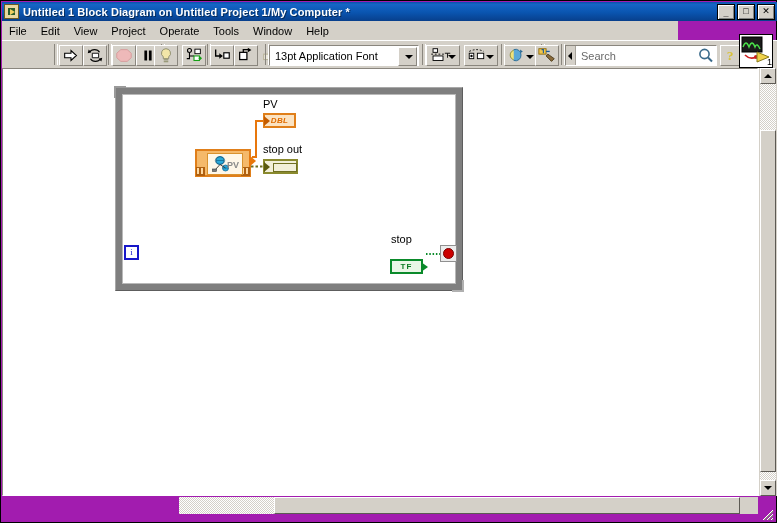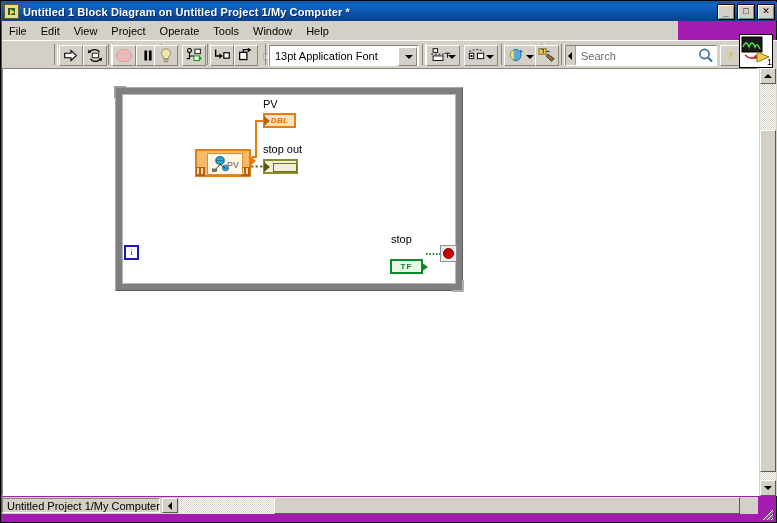--- a/index.html
+++ b/index.html
@@ -446,26 +446,20 @@
     <div class="sb-btn" style="left:1px;top:412px;width:16px;height:16px;">
       <div class="ar ar-d"></div>
     </div>
   </div>
 
   <div class="hscroll">
     <div class="sb-track" style="left:0;top:0;width:95px;height:17px;"></div>
     <div class="sb-thumb" style="left:95px;top:0;width:466px;height:17px;"></div>
   </div>
 
-  <div class="statusbar">
-    <div class="sb-text">Untitled Project 1/My Computer</div>
-    <div class="sb-btn" style="left:160px;top:1px;width:16px;height:15px;">
-      <div class="ar ar-l"></div>
-    </div>
-  </div>
 
   <div class="grip">
     <svg viewBox="0 0 14 14" width="14" height="14">
       <path d="M13 4 L4 13 M13 8 L8 13 M13 12 L12 13" stroke="#8a867e" stroke-width="1.6"></path>
       <path d="M13 3 L3 13 M13 7 L7 13 M13 11 L11 13" stroke="#ffffff" stroke-width="1"></path>
     </svg>
   </div>
 
 </div>
 

